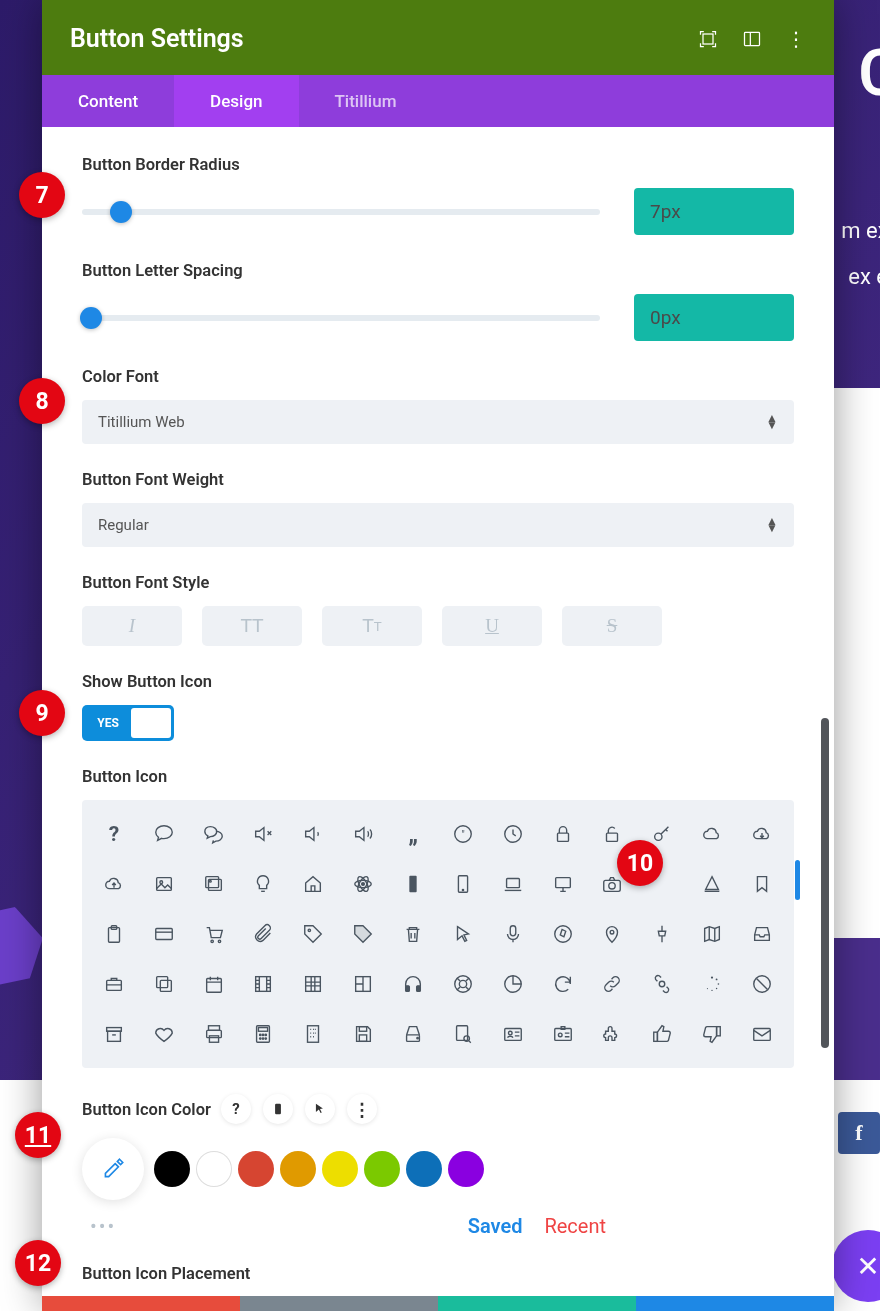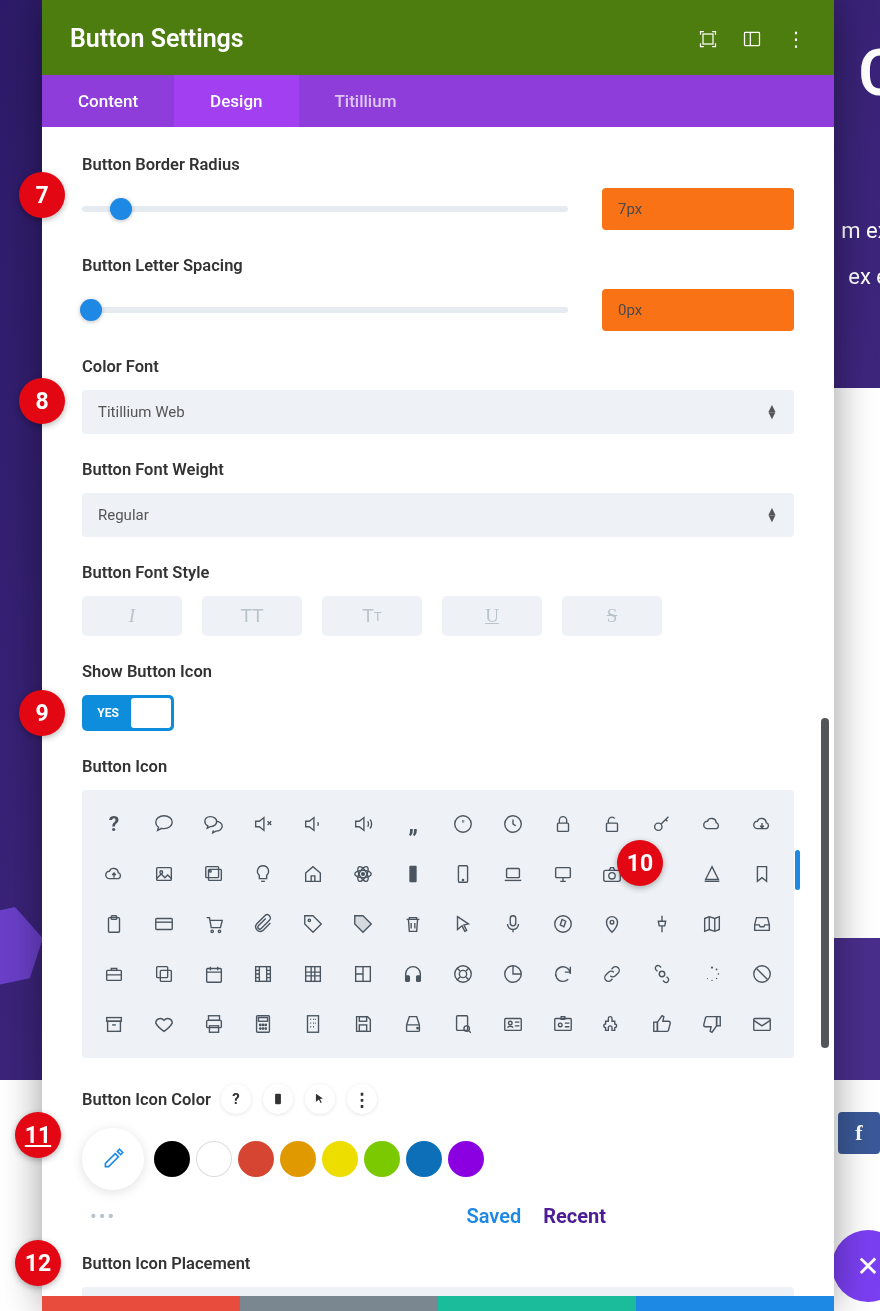--- a/index.html
+++ b/index.html
@@ -159,25 +159,25 @@
   .slider-thumb {
     position: absolute;
     width: 22px;
     height: 22px;
     background: #1e88e5;
     border-radius: 50%;
     top: -8px;
     box-shadow: 0 1px 4px rgba(0,0,0,.25);
   }
   .slider-val {
-    width: 192px;
-    background: #f97316;
+    width: 160px;
+    background: #14b8a6;
     border-radius: 4px;
     padding: 12px 16px;
-    font-size: 15px;
+    font-size: 19px;
     color: #4a4a4a;
   }
   .select-box {
     background: #eef1f5;
     border-radius: 4px;
     padding: 13px 16px;
     font-size: 15px;
     color: #555;
     display: flex;
     justify-content: space-between;
@@ -296,21 +296,21 @@
     font-size: 20px;
     letter-spacing: 2px;
   }
   .saved-recent {
     display: flex;
     gap: 22px;
     font-size: 20px;
     margin-right: 180px;
   }
   .saved { color: #1e88e5; font-weight: 600; }
-  .recent { color: #4c1d95; font-weight: 700; }
+  .recent { color: #ef4444; font-weight: 400; }
   .label-inline-icons {
     display: inline-flex;
     gap: 12px;
     margin-left: 10px;
     align-items: center;
   }
   .pill-icon {
     width: 30px;
     height: 30px;
     border-radius: 50%;

